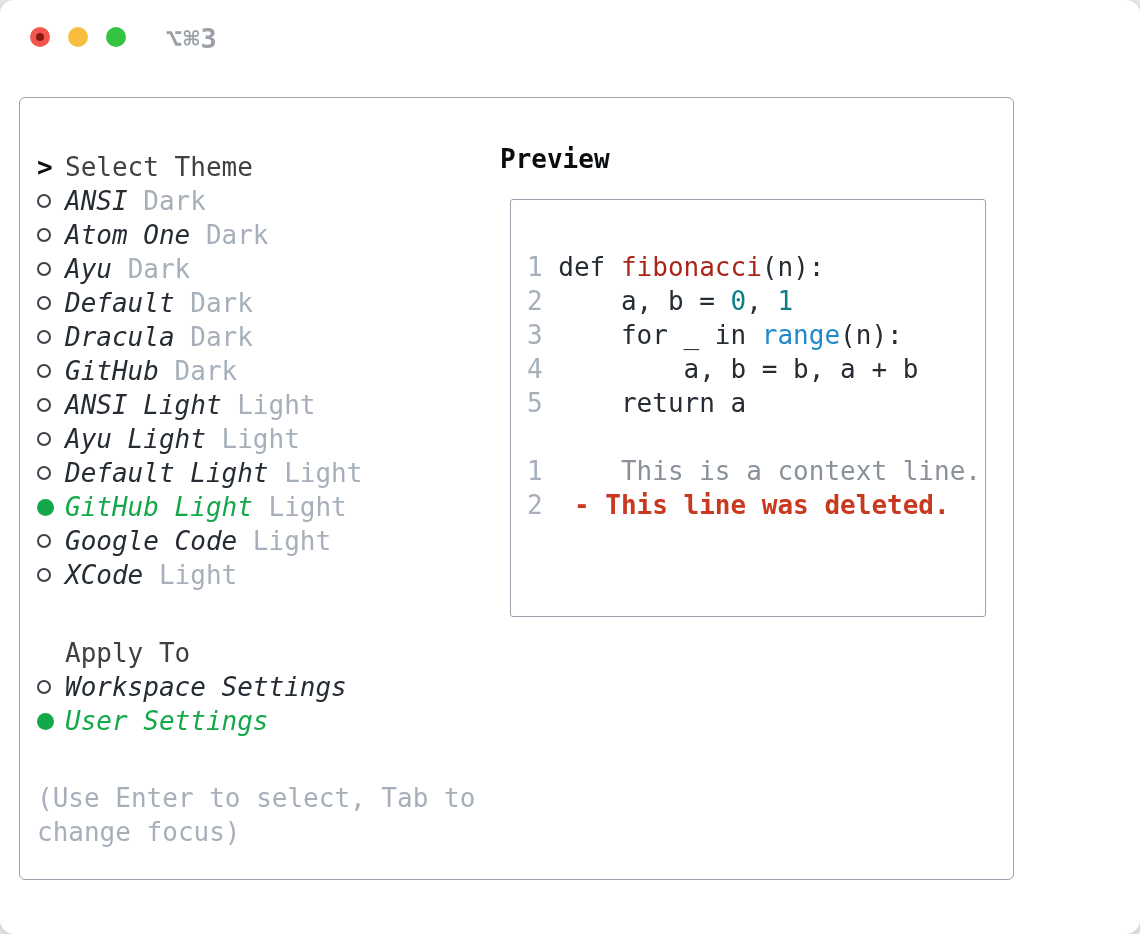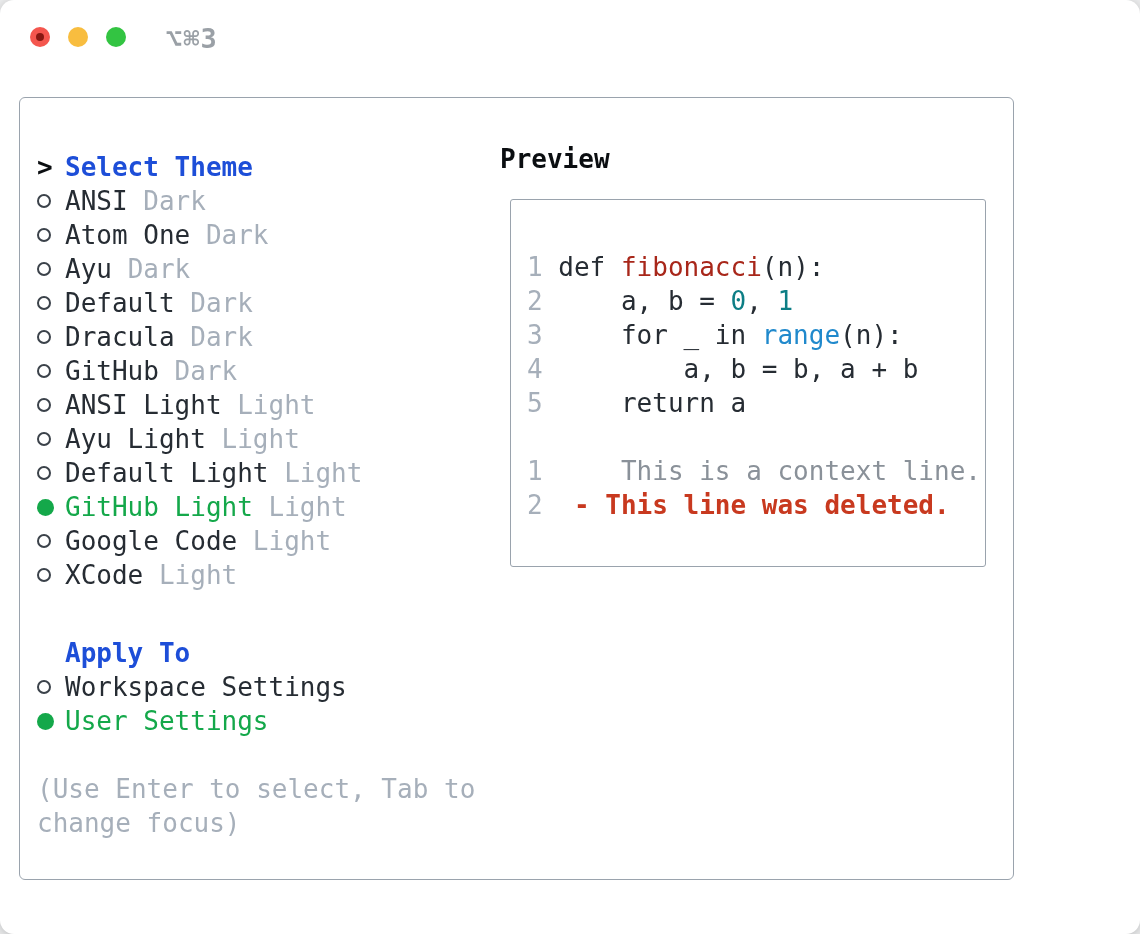--- a/index.html
+++ b/index.html
@@ -53,35 +53,35 @@
   .marker-cell{width:28px;display:inline-flex;align-items:center;flex:none;}
   .prompt{font-weight:bold;color:#0b0e11;font-size:26px;line-height:34px;}
   .radio{
     width:14px;height:14px;border-radius:50%;
     border:2.5px solid #3b424a;background:transparent;flex:none;
   }
   .theme-row.selected .radio,
   .apply-row.selected .radio{
     width:17px;height:17px;border:none;background:var(--selected-green);
   }
-  .name{color:var(--text-dark);}
+  .name{color:var(--text-dark);font-style:italic;}
   .theme-row.selected .name,
   .apply-row.selected .name{color:var(--selected-green);}
   .variant{color:var(--muted-gray);}
-  .header-label{font-weight:bold;color:#1d4ed8;}
+  .header-label{font-weight:normal;color:#404040;}
   .apply-header{margin-top:44px;padding-left:28px;}
-  .help{margin-top:34px;color:var(--muted-gray);}
+  .help{margin-top:43px;color:var(--muted-gray);}
   .help-line{height:34px;line-height:34px;font-size:26px;white-space:pre;}
   
   .preview-header{
     position:absolute;left:500px;top:142px;height:34px;line-height:34px;
     font-size:26px;font-weight:bold;color:#0b0e11;
   }
   .preview-box{
-    position:absolute;left:510px;top:199px;width:476px;height:368px;
+    position:absolute;left:510px;top:199px;width:476px;height:418px;
     border:1.5px solid var(--border-gray);border-radius:3px;background:#fff;
     padding:50px 0 0 16px;overflow:hidden;
   }
   .code-line{height:34px;line-height:34px;font-size:26px;white-space:pre;}
   .tk-n{color:var(--muted-gray);}
   .tk-d{color:var(--text-dark);}
   .tk-f{color:var(--function-red);}
   .tk-t{color:var(--number-teal);}
   .tk-b{color:var(--builtin-blue);}
   .tk-g{color:var(--context-gray);margin-top:12px;}

